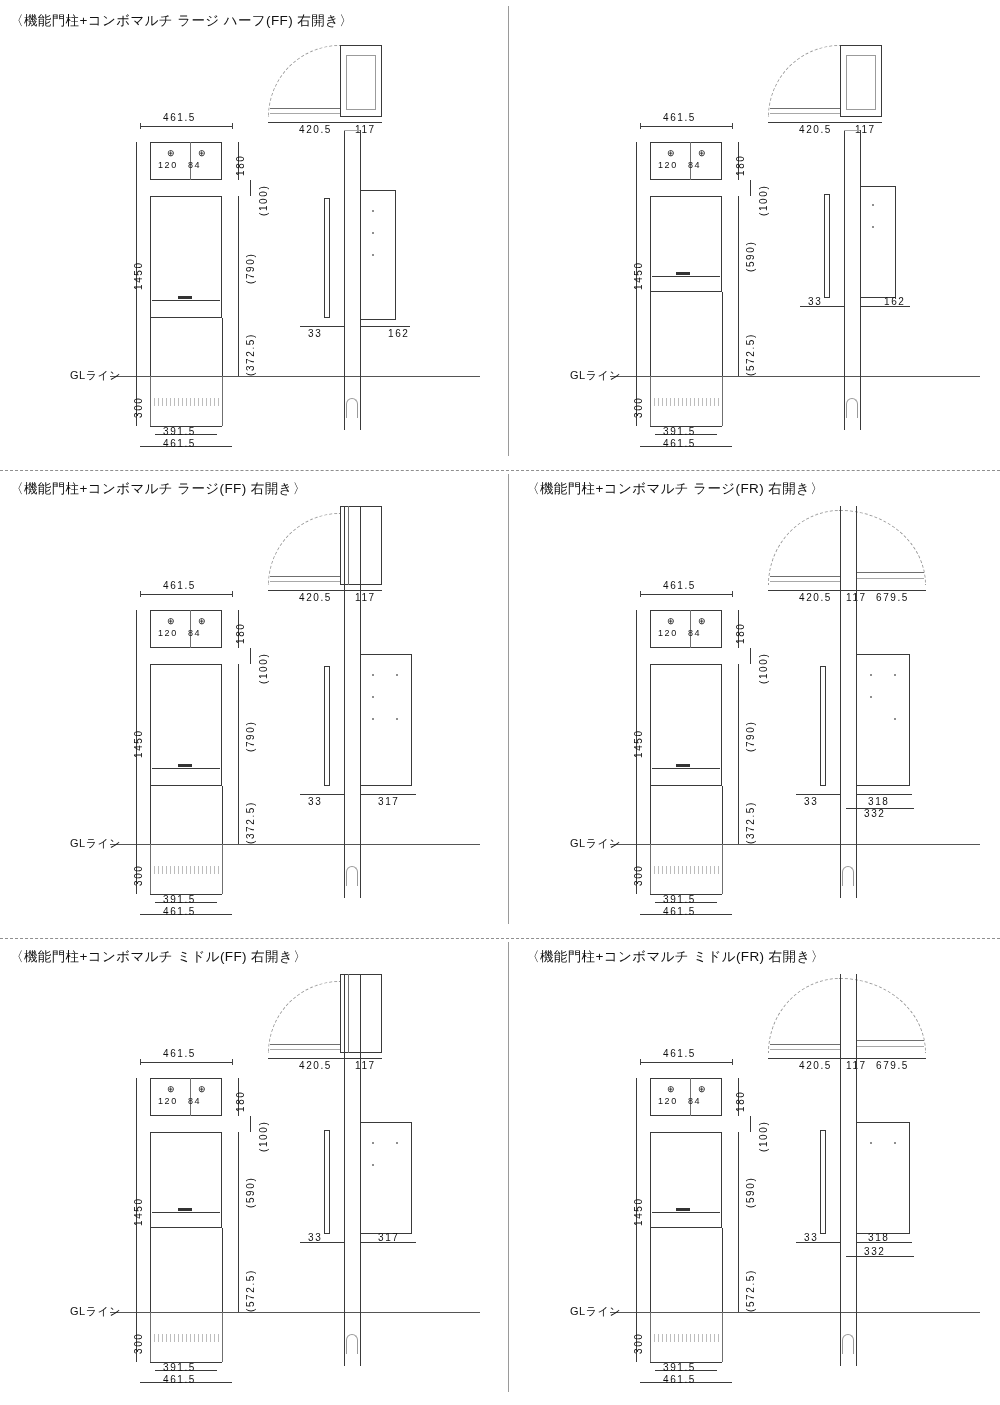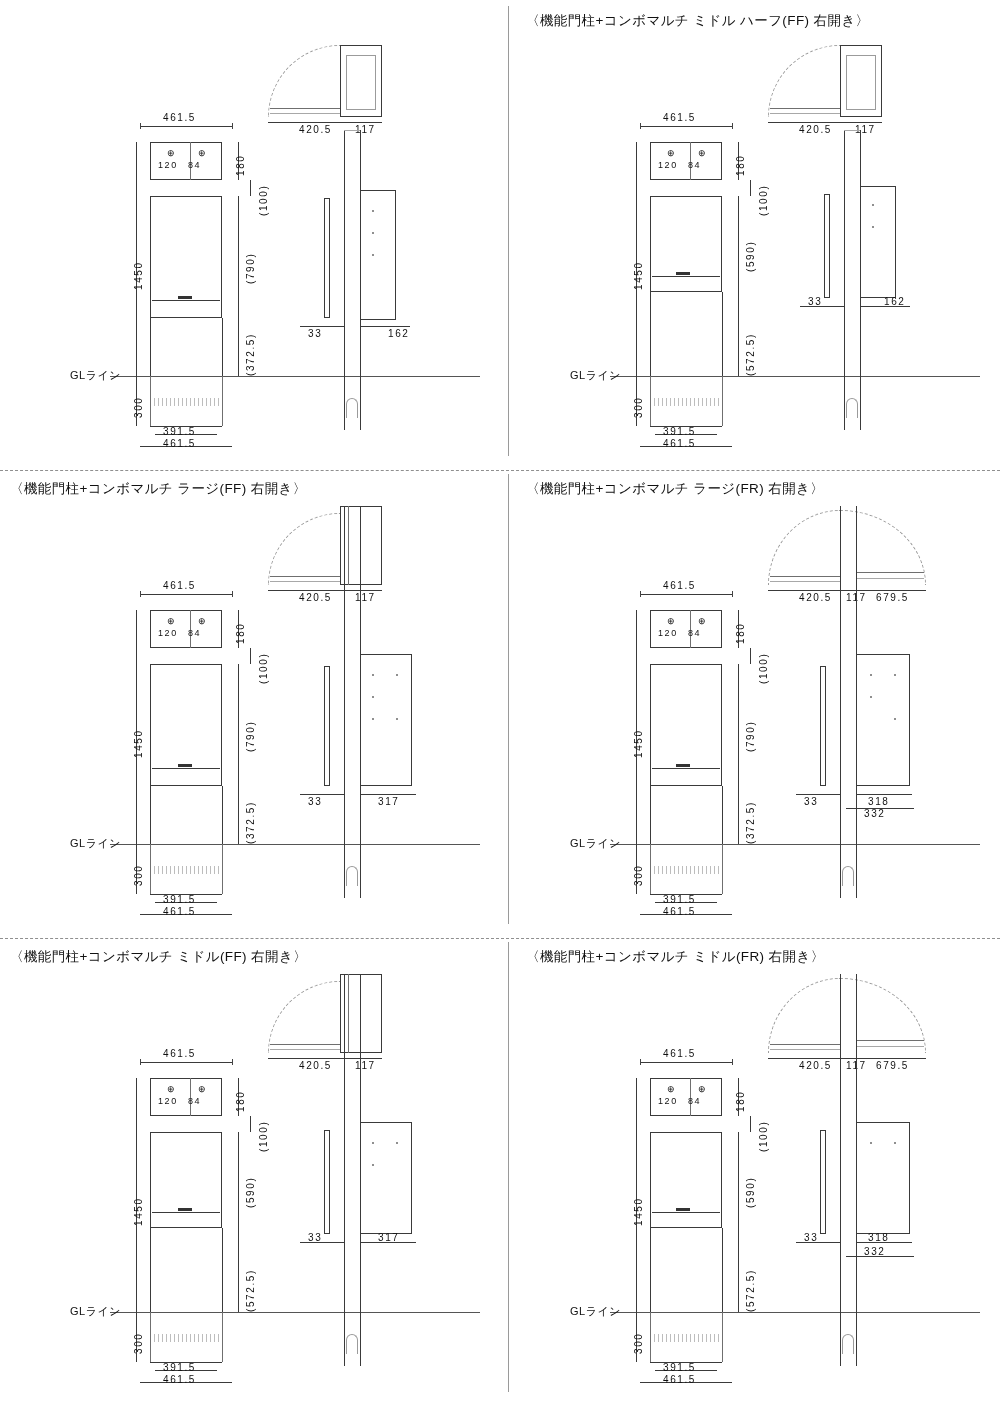--- a/index.html
+++ b/index.html
@@ -33,20 +33,21 @@
 
 <div class="sheet">
 
   <div class="hdash" style="top:470px"></div>
   <div class="hdash" style="top:938px"></div>
   <div class="vline" style="top:6px"></div>
   <div class="vline" style="top:474px"></div>
   <div class="vline" style="top:942px"></div>
 
   <div class="panel" style="left:0;top:0">
+    <div class="ptitle">〈機能門柱+コンボマルチ ラージ ハーフ(FF) 右開き〉</div>
     <div class="dw">
 
       <div class="arcl" style="left:268px;top:45px;width:72px;height:72px;"></div>
       <div class="box" style="left:340px;top:45px;width:42px;height:72px;"></div>
       <div class="boxl" style="left:346px;top:55px;width:30px;height:55px;"></div>
       <div class="ln h thin" style="left:270px;top:108px;width:70px;"></div>
       <div class="ln h lt" style="left:270px;top:113px;width:70px;"></div>
       <div class="ln h" style="left:268px;top:122px;width:74px;"></div>
       <div class="ln h" style="left:342px;top:122px;width:40px;"></div>
       <div class="dimtxt" style="left:299px;top:124px">420.5</div>
@@ -107,21 +108,20 @@
       <div class="dimtxt" style="left:388px;top:328px">162</div>
 
       <div class="ln h" style="left:155px;top:434px;width:62px;"></div>
       <div class="dimtxt" style="left:163px;top:426px">391.5</div>
       <div class="ln h" style="left:140px;top:446px;width:92px;"></div>
       <div class="dimtxt" style="left:163px;top:438px">461.5</div>
     </div>
   </div>
 
   <div class="panel" style="left:516px;top:0">
-    <div class="ptitle">〈機能門柱+コンボマルチ ミドル ハーフ(FF) 右開き〉</div>
     <div class="dw">
       <div class="arcl" style="left:252px;top:45px;width:72px;height:72px;"></div>
       <div class="box" style="left:324px;top:45px;width:42px;height:72px;"></div>
       <div class="boxl" style="left:330px;top:55px;width:30px;height:55px;"></div>
       <div class="ln h thin" style="left:254px;top:108px;width:70px;"></div>
       <div class="ln h lt" style="left:254px;top:113px;width:70px;"></div>
       <div class="ln h" style="left:252px;top:122px;width:74px;"></div>
       <div class="ln h" style="left:326px;top:122px;width:40px;"></div>
       <div class="dimtxt" style="left:283px;top:124px">420.5</div>
       <div class="dimtxt" style="left:339px;top:124px">117</div>

